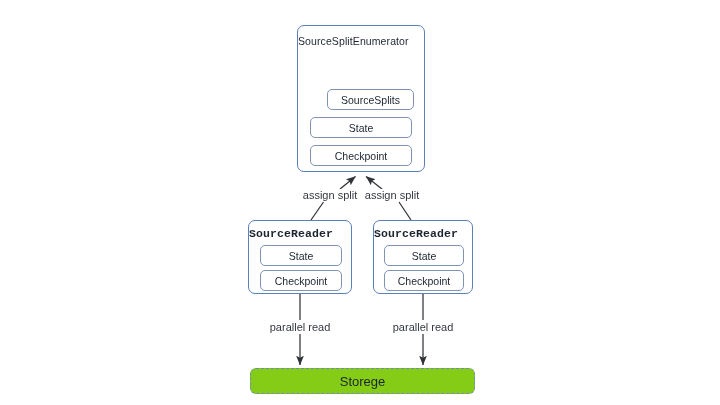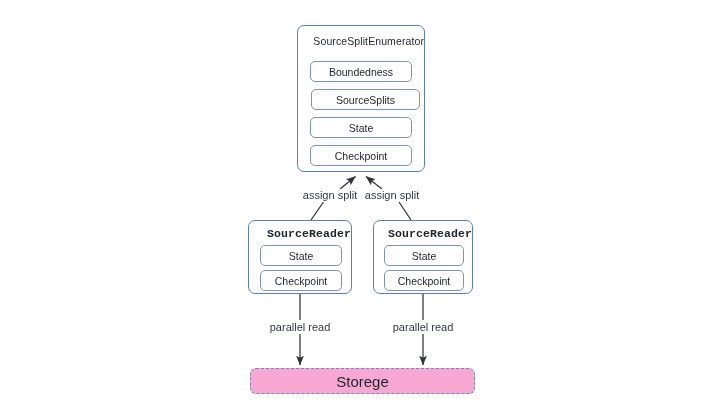--- a/index.html
+++ b/index.html
@@ -31,21 +31,21 @@
   
   .node-box {
     position: absolute;
     box-sizing: border-box;
     background: #ffffff;
     border: 1.6px solid #5b7fb8;
     border-radius: 7px;
     z-index: 3;
   }
   .node-title {
-    text-align: right;
+    text-align: left;
     color: #1d2430;
     font-size: 10.5px;
     letter-spacing: 0.1px;
     white-space: nowrap;
   }
   .node-title.big {
     font-size: 11.5px;
     font-weight: 700;
     font-family: Liberation Mono, monospace;
   }
@@ -62,28 +62,28 @@
     justify-content: center;
     color: #1d2430;
     font-size: 10.5px;
     white-space: nowrap;
   }
 
   
   .storage-box {
     position: absolute;
     box-sizing: border-box;
-    background: #f9a8d4;
+    background: #84cc16;
     border: 1.6px dashed #6e8bb5;
     border-radius: 6px;
     display: flex;
     align-items: center;
     justify-content: center;
     color: #1d2430;
-    font-size: 15px;
+    font-size: 13px;
     z-index: 3;
   }
 
   
   .edge-label {
     position: absolute;
     transform: translateX(-50%);
     background: #ffffff;
     padding: 0 3px;
     color: #33383f;
@@ -129,23 +129,22 @@
 
   <span class="edge-label" style="left:392px; top:189px;">assign split</span>
 
   <span class="edge-label" style="left:300px; top:321px;">parallel read</span>
 
   <span class="edge-label" style="left:423px; top:321px;">parallel read</span>
 
   <div class="node-box" style="left:297px; top:25px; width:128px; height:147px;">
     <div class="node-title" style="margin-top:9px;">SourceSplitEnumerator</div>
 
-    <div class="chip" style="left:12px; top:35px; width:102px; height:21px;">Boundedness</div>
 
-    <div class="chip" style="left:13px; top:63px; width:109px; height:21px;text-align:right;">SourceSplits</div>
+    <div class="chip" style="left:29px; top:63px; width:87px; height:21px;text-align:right;">SourceSplits</div>
 
     <div class="chip" style="left:12px; top:91px; width:102px; height:21px;">State</div>
 
     <div class="chip" style="left:12px; top:119px; width:102px; height:21px;">Checkpoint</div>
   </div>
 
   <div class="node-box" style="left:248px; top:220px; width:104px; height:74px;">
     <div class="node-title big" style="margin-top:6px;">SourceReader</div>
 
     <div class="chip" style="left:11px; top:24px; width:82px; height:21px;">State</div>

